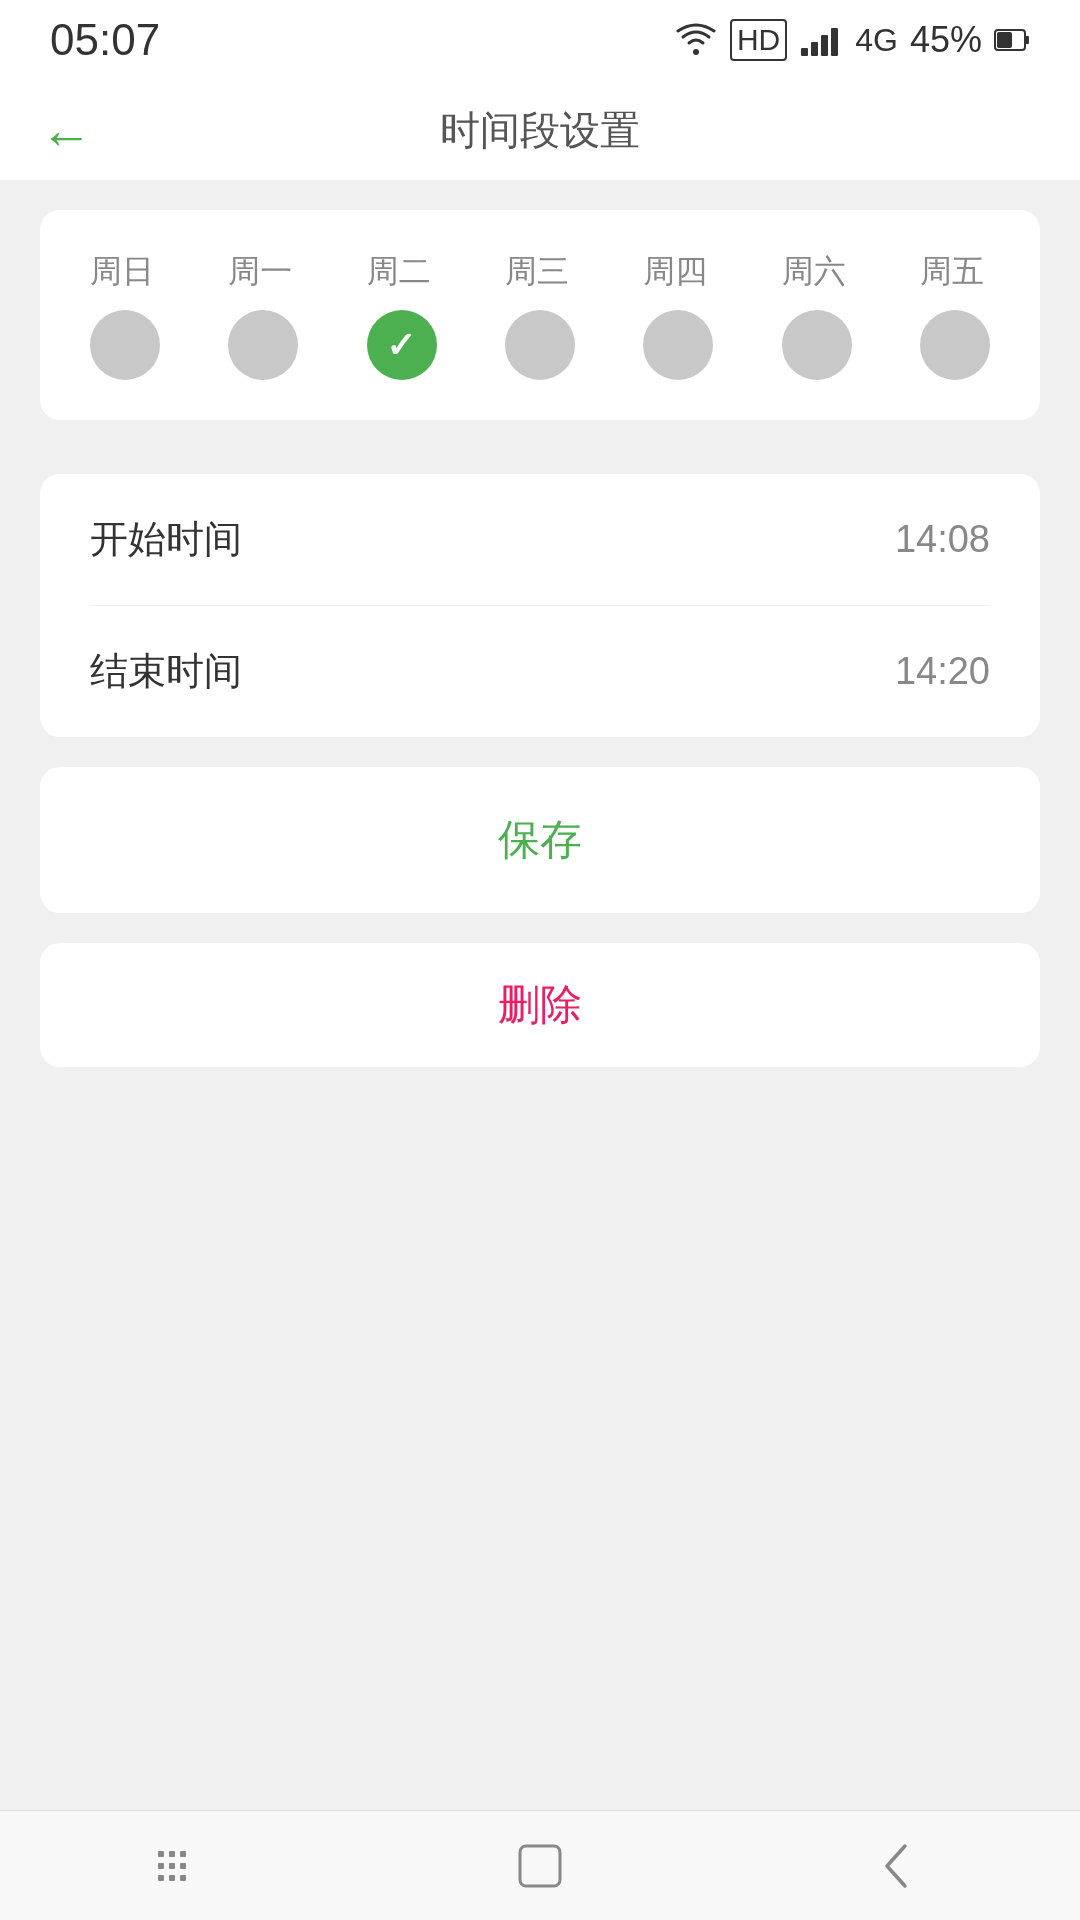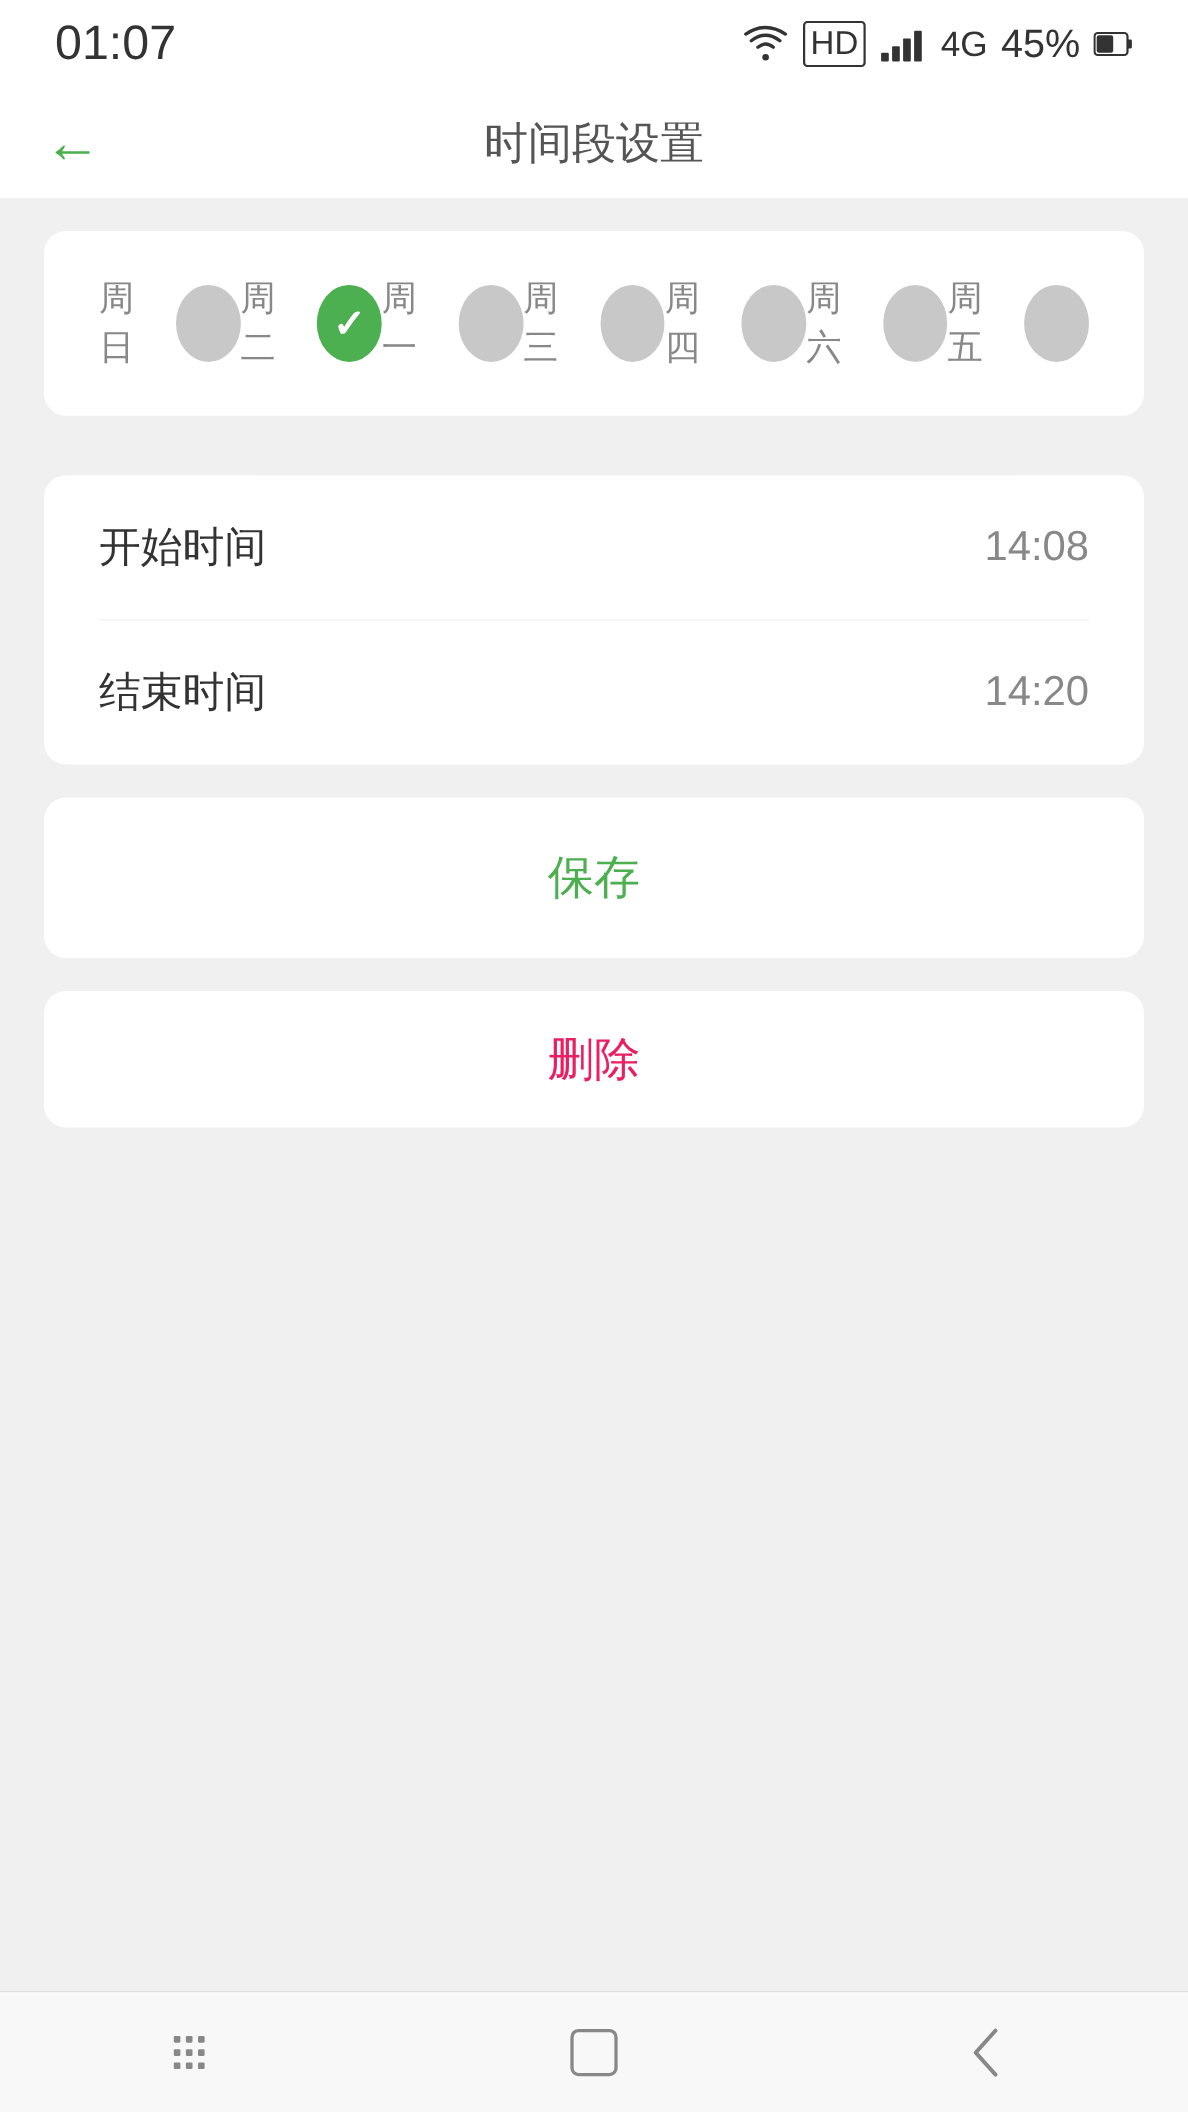--- a/index.html
+++ b/index.html
@@ -95,22 +95,21 @@
 
     
     .days-card {
       display: flex;
       justify-content: space-between;
       align-items: center;
     }
 
     .day-item {
       display: flex;
-      flex-direction: row;
-      align-items: center;
+      flex-direction: column;
       gap: 16px;
     }
 
     .day-label {
       font-size: 32px;
       color: #888;
     }
 
     .day-circle {
       width: 70px;
@@ -209,21 +208,21 @@
       justify-content: center;
       width: 80px;
       height: 80px;
       cursor: pointer;
     }
   </style>
 </head>
 <body>
 
 <div class="status-bar">
-  <span class="status-time">01:07</span>
+  <span class="status-time">05:07</span>
   <div class="status-icons">
 
     <svg width="44" height="36" viewBox="0 0 44 36">
       <path d="M22 28 Q22 28 22 28" fill="#333"></path>
       <path d="M15 21 Q22 15 29 21" stroke="#333" stroke-width="3" fill="none" stroke-linecap="round"></path>
       <path d="M9 15 Q22 5 35 15" stroke="#333" stroke-width="3" fill="none" stroke-linecap="round"></path>
       <path d="M4 9 Q22 -3 40 9" stroke="#333" stroke-width="3" fill="none" stroke-linecap="round"></path>
       <circle cx="22" cy="30" r="3" fill="#333"></circle>
 
     </svg>
@@ -252,26 +251,26 @@
 </div>
 
 <div class="content">
 
   <div class="card days-card">
     <div class="day-item">
       <span class="day-label">周日</span>
       <div class="day-circle"></div>
     </div>
     <div class="day-item">
+      <span class="day-label">周一</span>
+      <div class="day-circle"></div>
+    </div>
+    <div class="day-item">
       <span class="day-label">周二</span>
       <div class="day-circle active"></div>
-    </div>
-    <div class="day-item">
-      <span class="day-label">周一</span>
-      <div class="day-circle"></div>
     </div>
     <div class="day-item">
       <span class="day-label">周三</span>
       <div class="day-circle"></div>
     </div>
     <div class="day-item">
       <span class="day-label">周四</span>
       <div class="day-circle"></div>
     </div>
     <div class="day-item">

